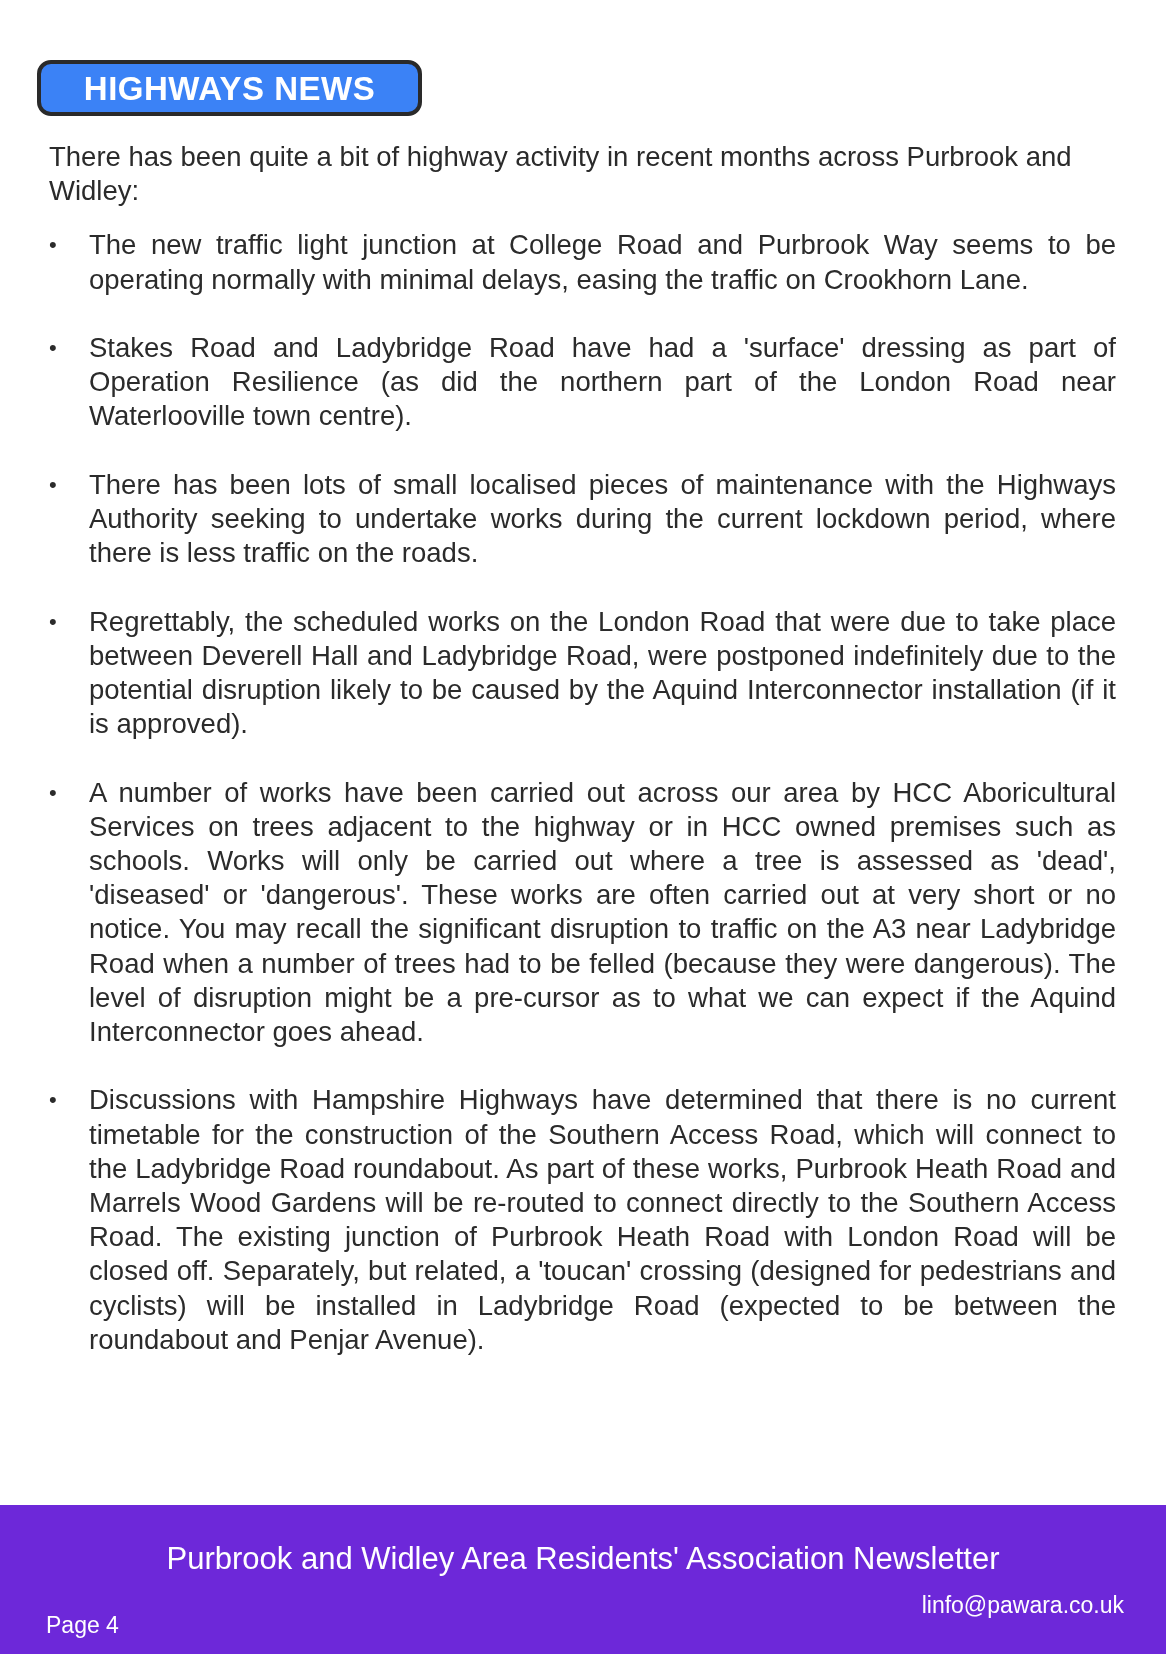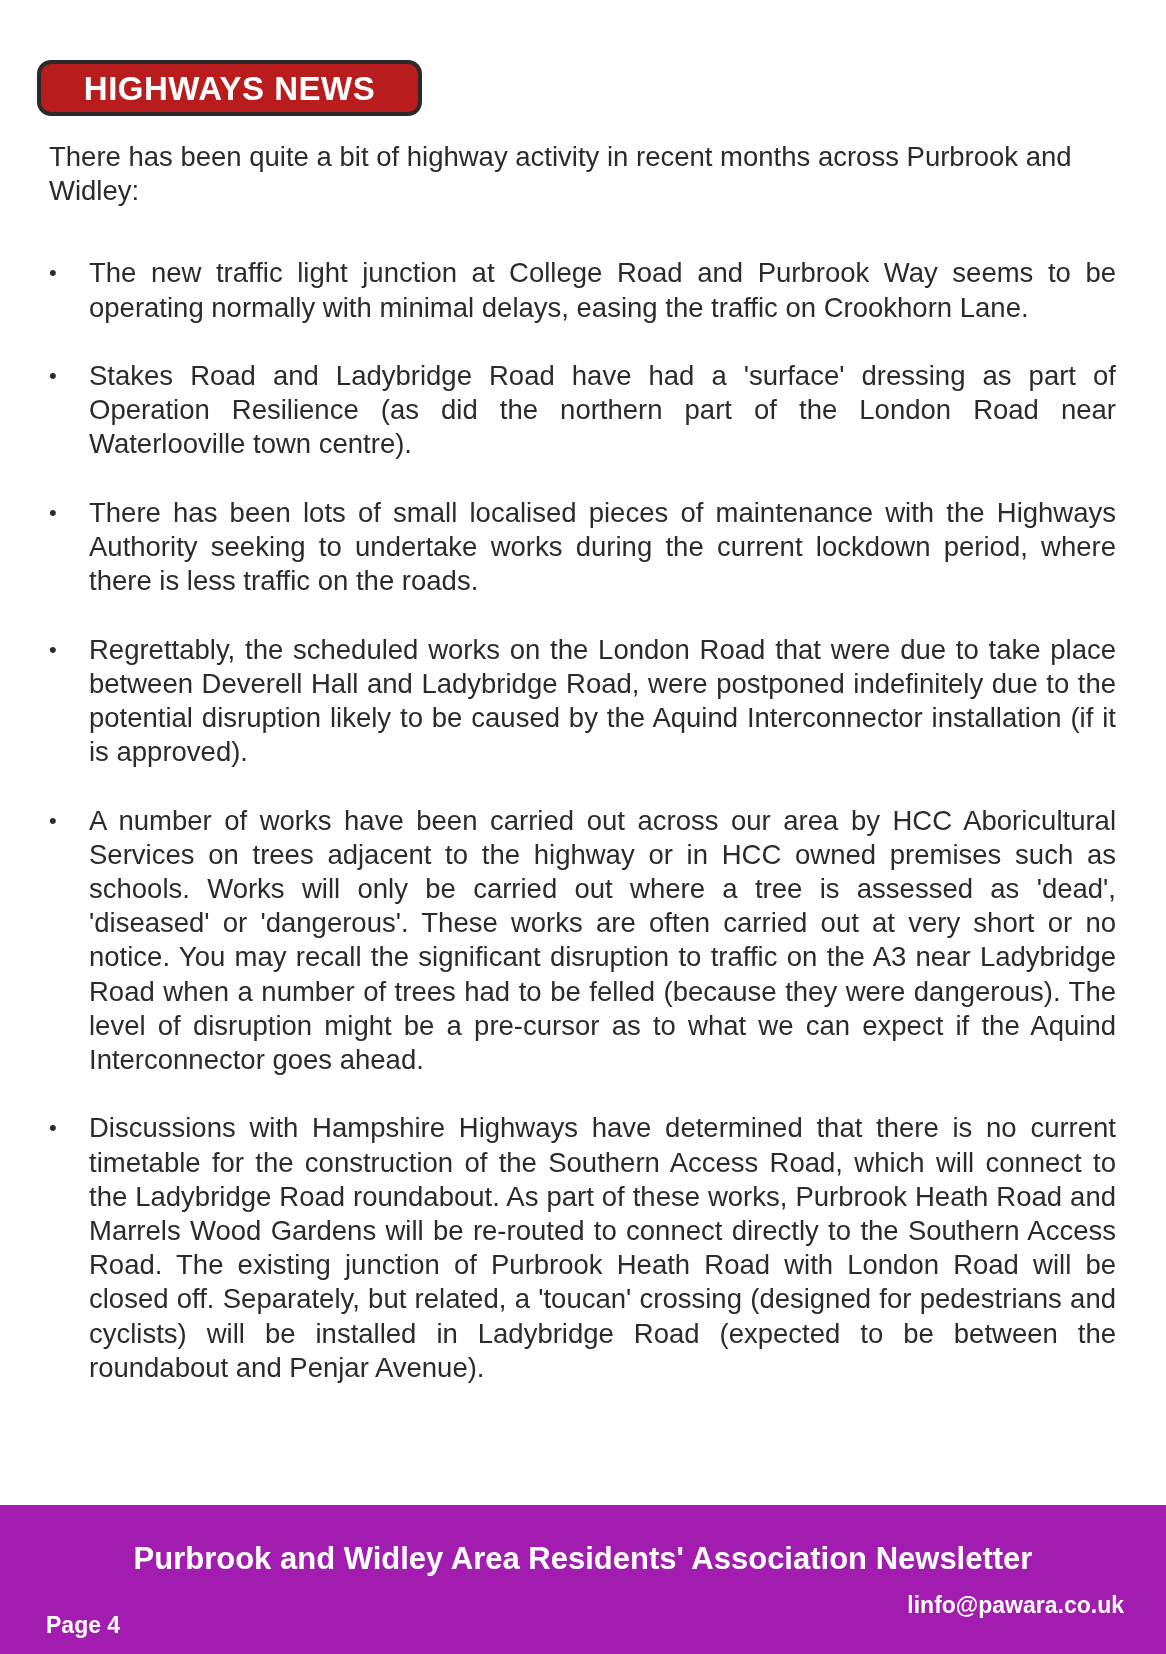--- a/index.html
+++ b/index.html
@@ -15,21 +15,21 @@
       font-family: "Liberation Sans", sans-serif;
       color: #2b2b2b;
     }
     .heading-badge {
       position: absolute;
       left: 37px;
       top: 60px;
       width: 385px;
       height: 56px;
       box-sizing: border-box;
-      background: #b91c1c;
+      background: #3b82f6;
       border: 4px solid #2a2a2a;
       border-radius: 14px;
       display: flex;
       align-items: center;
       justify-content: center;
     }
     .heading-badge span {
       color: #ffffff;
       font-weight: bold;
       font-size: 33px;
@@ -39,21 +39,21 @@
     }
     .content {
       position: absolute;
       left: 49px;
       top: 140px;
       width: 1067px;
       font-size: 27.5px;
       line-height: 34.2px;
     }
     .intro {
-      margin: 0 0 48px 0;
+      margin: 0 0 20px 0;
       text-align: left;
     }
     ul.items {
       list-style: none;
       margin: 0;
       padding: 0;
     }
     ul.items li {
       position: relative;
       padding-left: 40px;
@@ -68,23 +68,23 @@
       font-size: 22px;
       line-height: 34.2px;
       color: #2b2b2b;
     }
     .footer {
       position: absolute;
       left: 0;
       top: 1505px;
       width: 1166px;
       height: 149px;
-      background: #a21caf;
+      background: #6d28d9;
       color: #ffffff;
-      font-weight: bold;
+      font-weight: normal;
     }
     .footer .title {
       position: absolute;
       left: 0;
       width: 1166px;
       top: 36px;
       text-align: center;
       font-size: 31px;
       line-height: 36px;
     }

